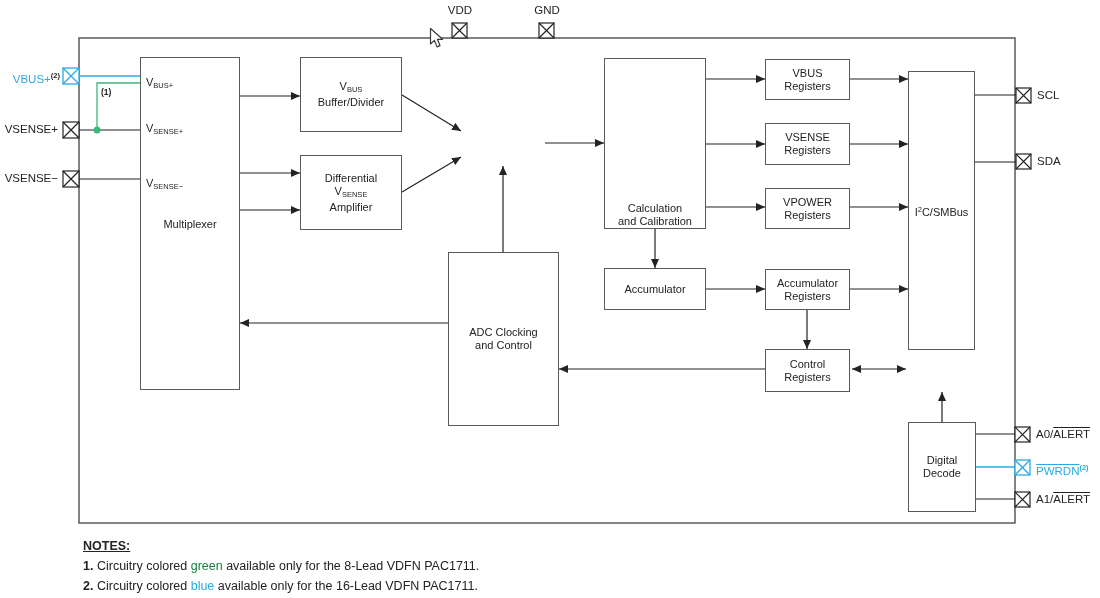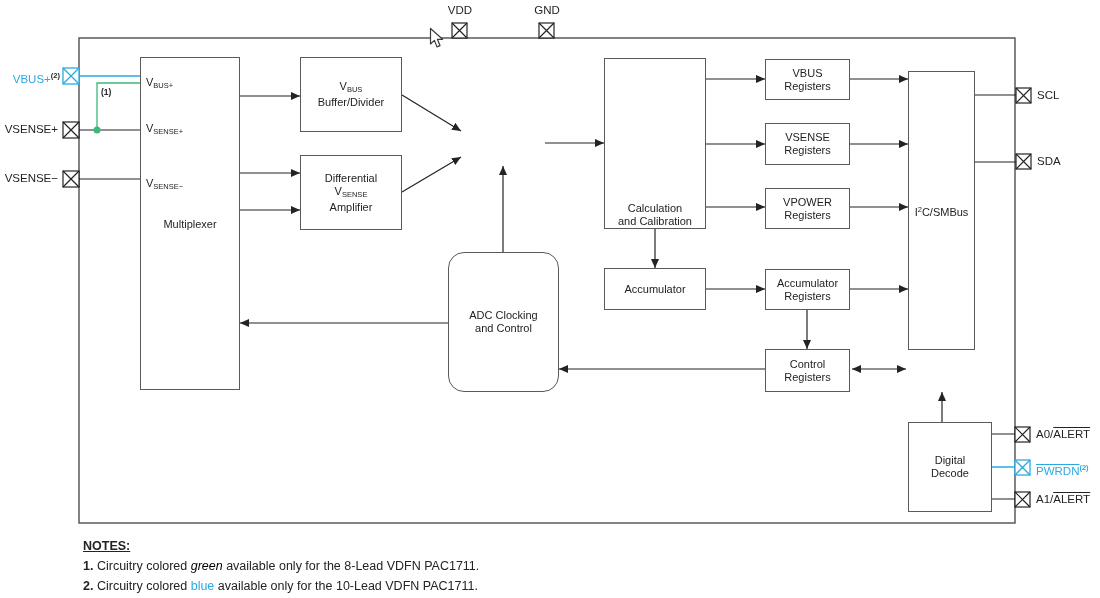--- a/index.html
+++ b/index.html
@@ -9,21 +9,21 @@
   .block{position:absolute;border:1.2px solid #5a5a5a;background:#fff;box-sizing:border-box;
          display:flex;align-items:center;justify-content:center;text-align:center;
          font-size:11px;line-height:13px;}
   .block .bl{width:100%;}
   sub.ss{font-size:7.5px;vertical-align:-2px;}
   sup.pp{font-size:7.5px;vertical-align:4px;}
   .lbl{position:absolute;font-size:11.5px;line-height:13px;white-space:nowrap;}
   .r{text-align:right;}
   .c{text-align:center;}
   .blue{color:#29abe2;}
-  .green{color:#000000;font-style:italic;}
+  .green{color:#15803d;}
   .ov{text-decoration:overline;}
   .ref{font-size:7.5px;vertical-align:5px;font-weight:bold;}
   .ann{position:absolute;font-size:8.5px;font-weight:bold;}
   .muxin{position:absolute;left:5px;font-size:11px;white-space:nowrap;}
   .notes{position:absolute;left:83px;top:536px;font-size:12.5px;line-height:20px;}
   .notes .hd{font-weight:bold;text-decoration:underline;}
   .notes b{font-weight:bold;}
 </style>
 </head>
 <body>
@@ -151,21 +151,21 @@
   </div>
 
 
   <div class="block" style="left:604px;top:58px;width:102px;height:171px;align-items:flex-end;">
     <div class="bl">
         <div>Calculation</div>
         <div>and Calibration</div>
       </div>
   </div>
 
-  <div class="block" style="left:448px;top:252px;width:111px;height:140px;border-radius:16px;">
+  <div class="block" style="left:448px;top:252px;width:111px;height:174px;">
     <div class="bl">
         <div>ADC Clocking</div>
         <div>and Control</div>
       </div>
   </div>
 
   <div class="block" style="left:604px;top:268px;width:102px;height:42px;">
     <div class="bl">Accumulator</div>
   </div>
 
@@ -201,21 +201,21 @@
     <div class="bl">
         <div>Control</div>
         <div>Registers</div>
       </div>
   </div>
 
   <div class="block" style="left:908px;top:71px;width:67px;height:279px;">
     <div class="bl"><span>I</span><sup class="pp">2</sup><span>C/SMBus</span></div>
   </div>
 
-  <div class="block" style="left:908px;top:422px;width:84px;height:90px;">
+  <div class="block" style="left:908px;top:422px;width:68px;height:90px;">
     <div class="bl">
         <div>Digital</div>
         <div>Decode</div>
       </div>
   </div>
 
   <div class="lbl c" style="left:440px;top:4px;width:40px;text-align:center;">VDD</div>
   <div class="lbl c" style="left:527px;top:4px;width:40px;">GND</div>
 
   <div class="lbl r" style="left:0;top:69px;width:60px;"><span class="blue">VBUS+</span><sup class="ref">(2)</sup></div>
@@ -231,16 +231,16 @@
 
   <div class="ann" style="left:101px;top:87px;">(1)</div>
 
   <svg style="position:absolute;left:429px;top:27px;" width="17" height="23" viewBox="0 0 17 23">
     <path d="M1.5,1.5 L1.5,17 L5.4,13.4 L8,19.9 L11,18.6 L8.4,12.3 L13.6,12.3 Z" fill="#fff" stroke="#3a3a3a" stroke-width="1.2" stroke-linejoin="round"></path>
   </svg>
 
   <div class="notes">
     <div class="hd">NOTES:</div>
     <div><b>1.</b><span> Circuitry colored </span><span class="green">green</span><span> available only for the 8-Lead VDFN PAC1711.</span></div>
-    <div><b>2.</b><span> Circuitry colored </span><span class="blue">blue</span><span> available only for the 10-Lead VDFN PAC1711.</span></div>
+    <div><b>2.</b><span> Circuitry colored </span><span class="blue">blue</span><span> available only for the 16-Lead VDFN PAC1711.</span></div>
   </div>
 
 </div>
 
 </body></html>

